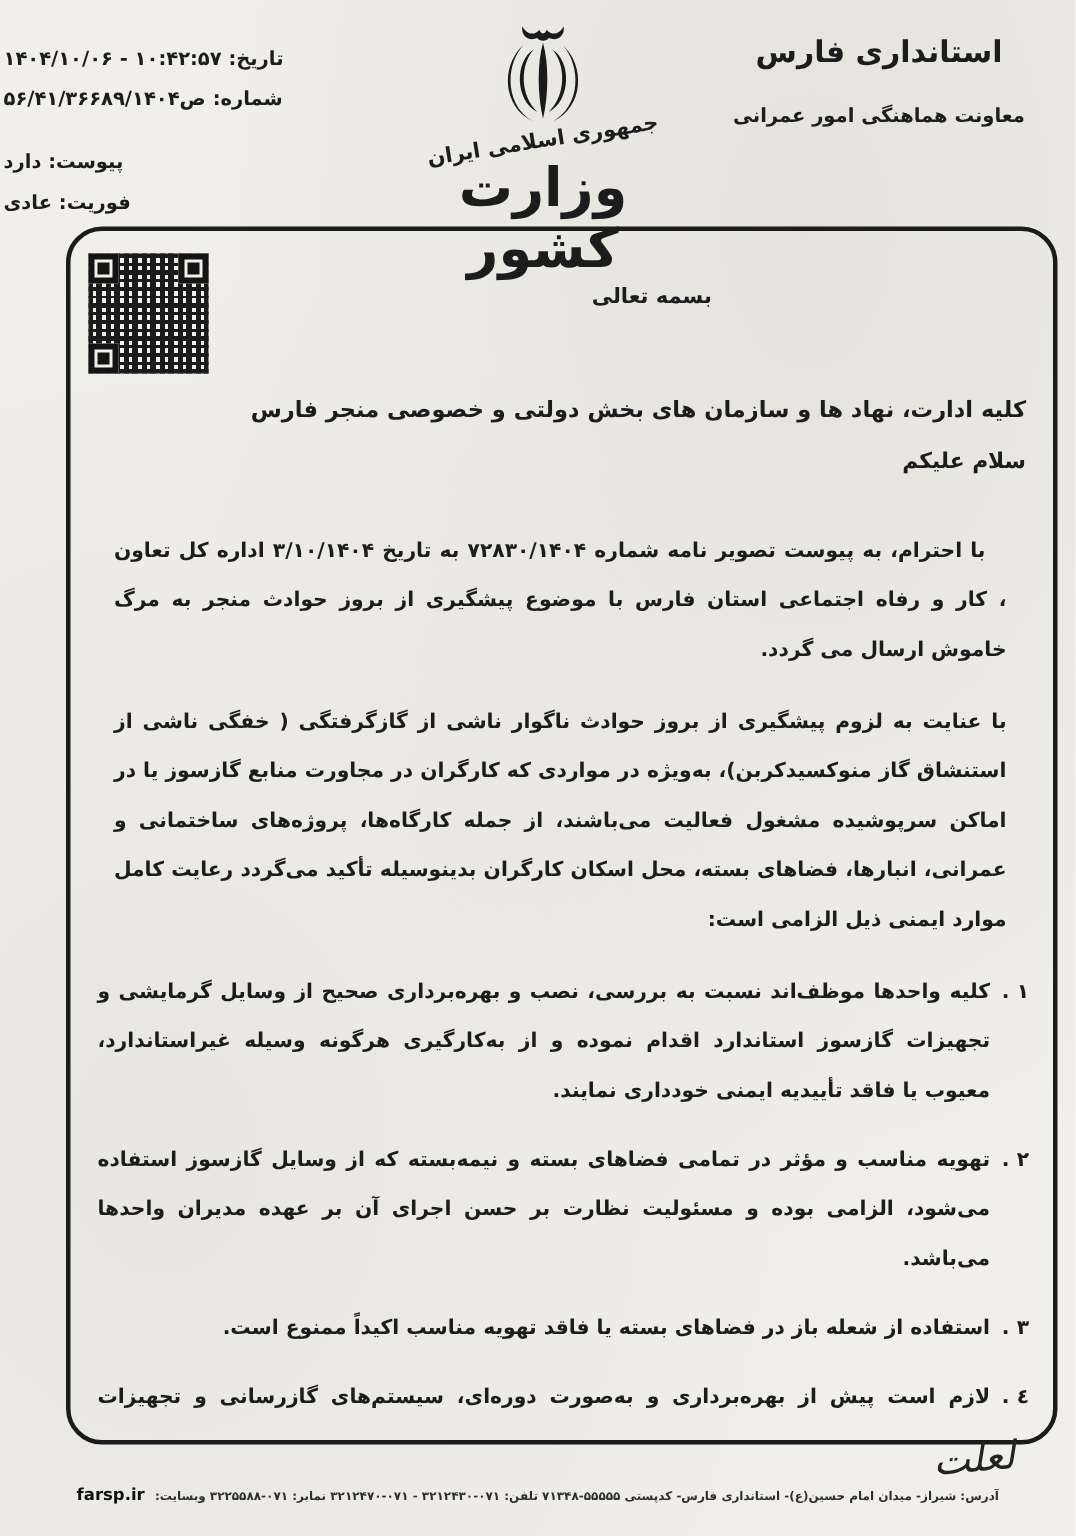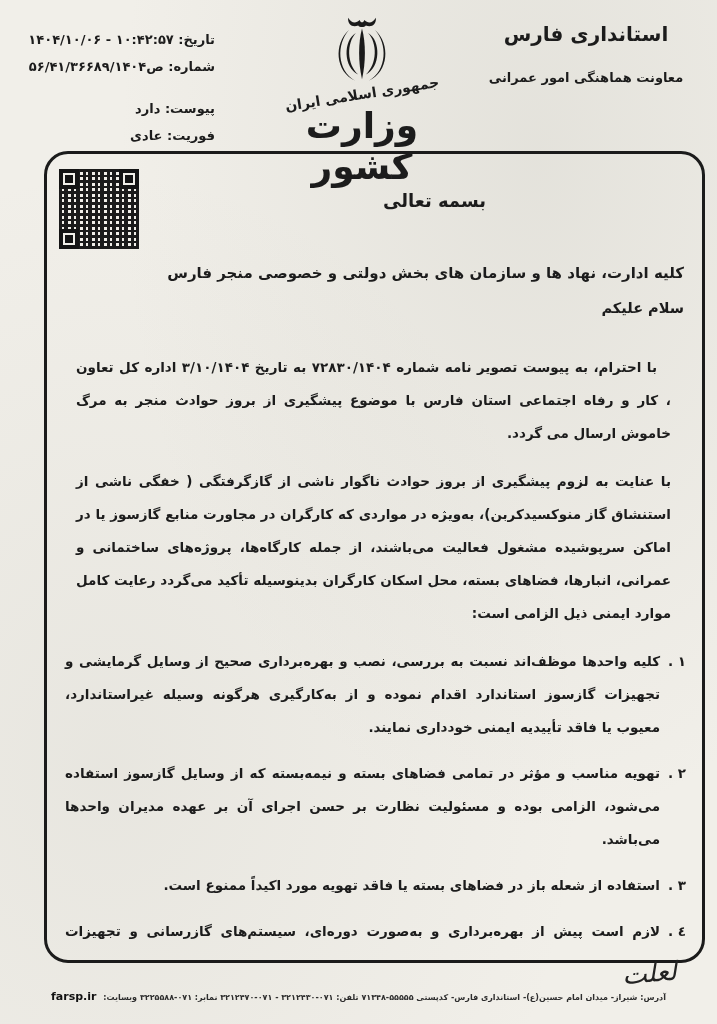--- a/index.html
+++ b/index.html
@@ -5,21 +5,21 @@
   html,body{margin:0;padding:0;}
   body{width:717px;height:1024px;font-family:"DejaVu Sans",sans-serif;}
   .page{
     position:relative;width:717px;height:1024px;overflow:hidden;color:#1c1c1c;
     background:
       radial-gradient(ellipse at 75% 15%, rgba(175,175,165,0.20), transparent 55%),
       radial-gradient(ellipse at 15% 75%, rgba(175,175,165,0.14), transparent 55%),
       #f1efe9;
   }
   
-  .meta{position:absolute;top:26px;right:502px;direction:rtl;text-align:right;white-space:nowrap;}
+  .meta{position:absolute;top:26px;right:528px;direction:rtl;text-align:left;white-space:nowrap;}
   .meta-row{font-size:13px;font-weight:bold;line-height:27px;}
   .meta-row.spaced{margin-top:15px;}
   .meta-label{font-weight:bold;}
   .ltr{direction:ltr;unicode-bidi:isolate;display:inline-block;}
   
   .center-emblem{position:absolute;top:10px;left:284px;width:156px;text-align:center;}
   .republic{font-size:14px;font-weight:bold;transform:rotate(-9deg);margin-top:-4px;}
   .ministry{font-size:36px;font-weight:bold;margin-top:3px;letter-spacing:1px;}
   
   .org{position:absolute;top:22px;right:12px;width:238px;text-align:center;direction:rtl;}
@@ -33,21 +33,21 @@
   
   .qr{position:absolute;left:12px;top:15px;width:80px;height:80px;
     background:
       repeating-linear-gradient(0deg, #1b1b1b 0 3px, transparent 3px 6px, #1b1b1b 6px 8px, transparent 8px 11px),
       repeating-linear-gradient(90deg, #1b1b1b 0 3px, #f1efe9 3px 5px, #1b1b1b 5px 9px, #f1efe9 9px 12px);
   }
   .finder{position:absolute;width:20px;height:20px;border:4px solid #141414;background:#f1efe9;box-sizing:border-box;}
   .finder::after{content:"";position:absolute;inset:2px;background:#141414;}
   .finder.tl{left:0;top:0}.finder.tr{right:0;top:0}.finder.bl{left:0;bottom:0}
   .besmeh{position:absolute;left:50%;top:36px;transform:translateX(-50%) translateX(60px);
-    font-size:18px;font-weight:bold;white-space:nowrap;}
+    font-size:14px;font-weight:bold;white-space:nowrap;}
   .addressee{position:absolute;top:110px;right:18px;left:16px;direction:rtl;text-align:right;
     font-size:15px;font-weight:bold;}
   .salutation{position:absolute;top:146px;right:18px;direction:rtl;font-size:14.5px;font-weight:bold;}
   .content{position:absolute;top:182px;right:16px;left:14px;bottom:6px;direction:rtl;
     font-size:13.5px;font-weight:bold;line-height:33px;text-align:justify;overflow:hidden;}
   .body-par{margin:15px;}
   .body-par.first{text-indent:14px;}
   .items{margin-top:14px;}
   .item{display:flex;direction:rtl;margin-bottom:13px;}
   .item-marker{flex:none;width:26px;white-space:nowrap;}
@@ -126,21 +126,21 @@
         <div class="item">
           <span class="item-marker">۱ .</span>
           <div class="item-text">کلیه واحدها موظف‌اند نسبت به بررسی، نصب و بهره‌برداری صحیح از وسایل گرمایشی و تجهیزات گازسوز استاندارد اقدام نموده و از به‌کارگیری هرگونه وسیله غیراستاندارد، معیوب یا فاقد تأییدیه ایمنی خودداری نمایند.</div>
         </div>
         <div class="item">
           <span class="item-marker">۲ .</span>
           <div class="item-text">تهویه مناسب و مؤثر در تمامی فضاهای بسته و نیمه‌بسته که از وسایل گازسوز استفاده می‌شود، الزامی بوده و مسئولیت نظارت بر حسن اجرای آن بر عهده مدیران واحدها می‌باشد.</div>
         </div>
         <div class="item">
           <span class="item-marker">۳ .</span>
-          <div class="item-text">استفاده از شعله باز در فضاهای بسته یا فاقد تهویه مورد اکیداً ممنوع است.</div>
+          <div class="item-text">استفاده از شعله باز در فضاهای بسته یا فاقد تهویه مناسب اکیداً ممنوع است.</div>
         </div>
         <div class="item">
           <span class="item-marker">٤ .</span>
           <div class="item-text">لازم است پیش از بهره‌برداری و به‌صورت دوره‌ای، سیستم‌های گازرسانی و تجهیزات مربوطه توسط افراد ذی‌صلاح مورد بازبینی و کنترل قرار گیرند.</div>
         </div>
 
       </div>
     </div>
   </div>
 

